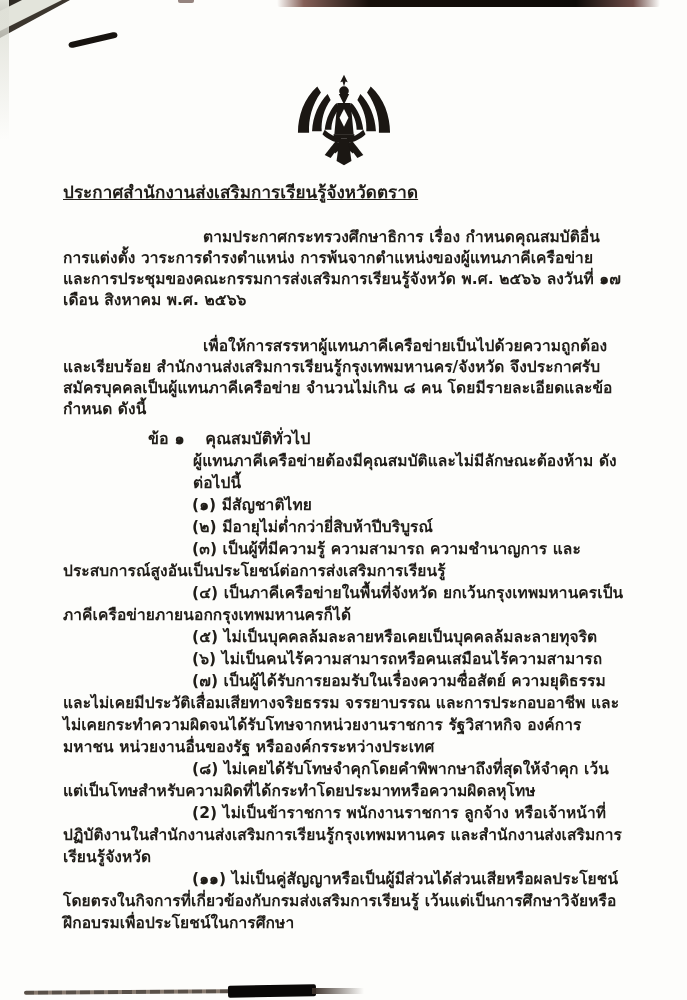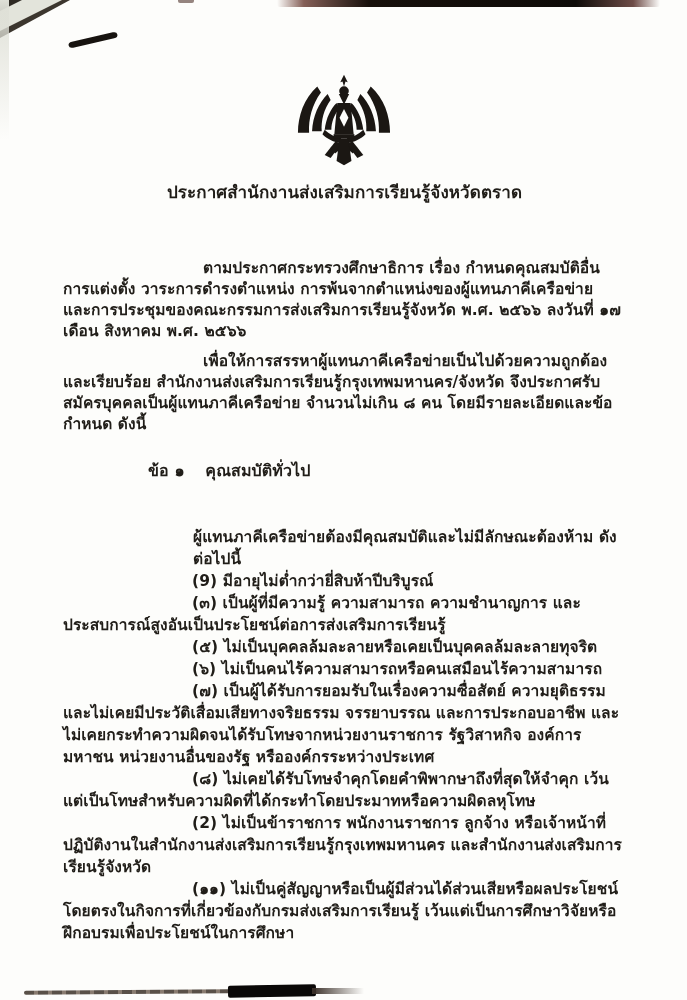--- a/index.html
+++ b/index.html
@@ -87,33 +87,33 @@
   
   .content {
     position: absolute;
     left: 63px; top: 181px;
     width: 563px;
     font-size: 15.5px;
     line-height: 21px;
     font-weight: 600;
     letter-spacing: .1px;
   }
-  .title-block { text-align: center; font-weight: 700; font-size: 17px; line-height: 23px; }
+  .title-block { text-align: left; font-weight: 700; font-size: 17px; line-height: 23px; text-decoration: underline; }
   .para { margin: 0; text-indent: 140px; }
-  .para-1 { margin-top: 54px; }
-  .para-2 { margin-top: 9px; }
+  .para-1 { margin-top: 23px; }
+  .para-2 { margin-top: 25px; }
   .section-head {
-    margin-top: 25px;
+    margin-top: 8px;
     padding-left: 85px;
     font-weight: 700;
     font-size: 16px;
     line-height: 22px;
   }
   .section-head .sec-title { margin-left: 15px; }
-  .intro { padding-left: 130px; line-height: 22px; margin-top: 44px; }
+  .intro { padding-left: 130px; line-height: 22px; }
   .item { margin: 0; text-indent: 129px; line-height: 22px; }
 </style>
 </head>
 <body>
 
 <div class="scan-top-bar"></div>
 <div class="scan-top-blob"></div>
 <div class="corner-dark"></div>
 <div class="corner-lid"></div>
 <div class="corner-tip"></div>
@@ -155,22 +155,24 @@
 
   <p class="para para-1">ตามประกาศกระทรวงศึกษาธิการ เรื่อง กำหนดคุณสมบัติอื่น การแต่งตั้ง วาระการดำรงตำแหน่ง การพ้นจากตำแหน่งของผู้แทนภาคีเครือข่าย และการประชุมของคณะกรรมการส่งเสริมการเรียนรู้จังหวัด พ.ศ. ๒๕๖๖ ลงวันที่ ๑๗ เดือน สิงหาคม พ.ศ. ๒๕๖๖</p>
   <p class="para para-2">เพื่อให้การสรรหาผู้แทนภาคีเครือข่ายเป็นไปด้วยความถูกต้อง และเรียบร้อย สำนักงานส่งเสริมการเรียนรู้กรุงเทพมหานคร/จังหวัด จึงประกาศรับสมัครบุคคลเป็นผู้แทนภาคีเครือข่าย จำนวนไม่เกิน ๘ คน โดยมีรายละเอียดและข้อกำหนด ดังนี้</p>
 
   <div class="section-head">
     <span class="sec-num">ข้อ ๑</span>
     <span class="sec-title">คุณสมบัติทั่วไป</span>
   </div>
   <div class="intro">ผู้แทนภาคีเครือข่ายต้องมีคุณสมบัติและไม่มีลักษณะต้องห้าม ดังต่อไปนี้</div>
 
-  <p class="item">(9) มีอายุไม่ต่ำกว่ายี่สิบห้าปีบริบูรณ์</p>
+  <p class="item">(๑) มีสัญชาติไทย</p>
+  <p class="item">(๒) มีอายุไม่ต่ำกว่ายี่สิบห้าปีบริบูรณ์</p>
   <p class="item">(๓) เป็นผู้ที่มีความรู้ ความสามารถ ความชำนาญการ และประสบการณ์สูงอันเป็นประโยชน์ต่อการส่งเสริมการเรียนรู้</p>
+  <p class="item">(๔) เป็นภาคีเครือข่ายในพื้นที่จังหวัด ยกเว้นกรุงเทพมหานครเป็นภาคีเครือข่ายภายนอกกรุงเทพมหานครก็ได้</p>
   <p class="item">(๕) ไม่เป็นบุคคลล้มละลายหรือเคยเป็นบุคคลล้มละลายทุจริต</p>
   <p class="item">(๖) ไม่เป็นคนไร้ความสามารถหรือคนเสมือนไร้ความสามารถ</p>
   <p class="item">(๗) เป็นผู้ได้รับการยอมรับในเรื่องความซื่อสัตย์ ความยุติธรรม และไม่เคยมีประวัติเสื่อมเสียทางจริยธรรม จรรยาบรรณ และการประกอบอาชีพ และไม่เคยกระทำความผิดจนได้รับโทษจากหน่วยงานราชการ รัฐวิสาหกิจ องค์การมหาชน หน่วยงานอื่นของรัฐ หรือองค์กรระหว่างประเทศ</p>
   <p class="item">(๘) ไม่เคยได้รับโทษจำคุกโดยคำพิพากษาถึงที่สุดให้จำคุก เว้นแต่เป็นโทษสำหรับความผิดที่ได้กระทำโดยประมาทหรือความผิดลหุโทษ</p>
   <p class="item">(2) ไม่เป็นข้าราชการ พนักงานราชการ ลูกจ้าง หรือเจ้าหน้าที่ปฏิบัติงานในสำนักงานส่งเสริมการเรียนรู้กรุงเทพมหานคร และสำนักงานส่งเสริมการเรียนรู้จังหวัด</p>
   <p class="item">(๑๑) ไม่เป็นคู่สัญญาหรือเป็นผู้มีส่วนได้ส่วนเสียหรือผลประโยชน์โดยตรงในกิจการที่เกี่ยวข้องกับกรมส่งเสริมการเรียนรู้ เว้นแต่เป็นการศึกษาวิจัยหรือฝึกอบรมเพื่อประโยชน์ในการศึกษา</p>
 
 </div>
 
 </body></html>

